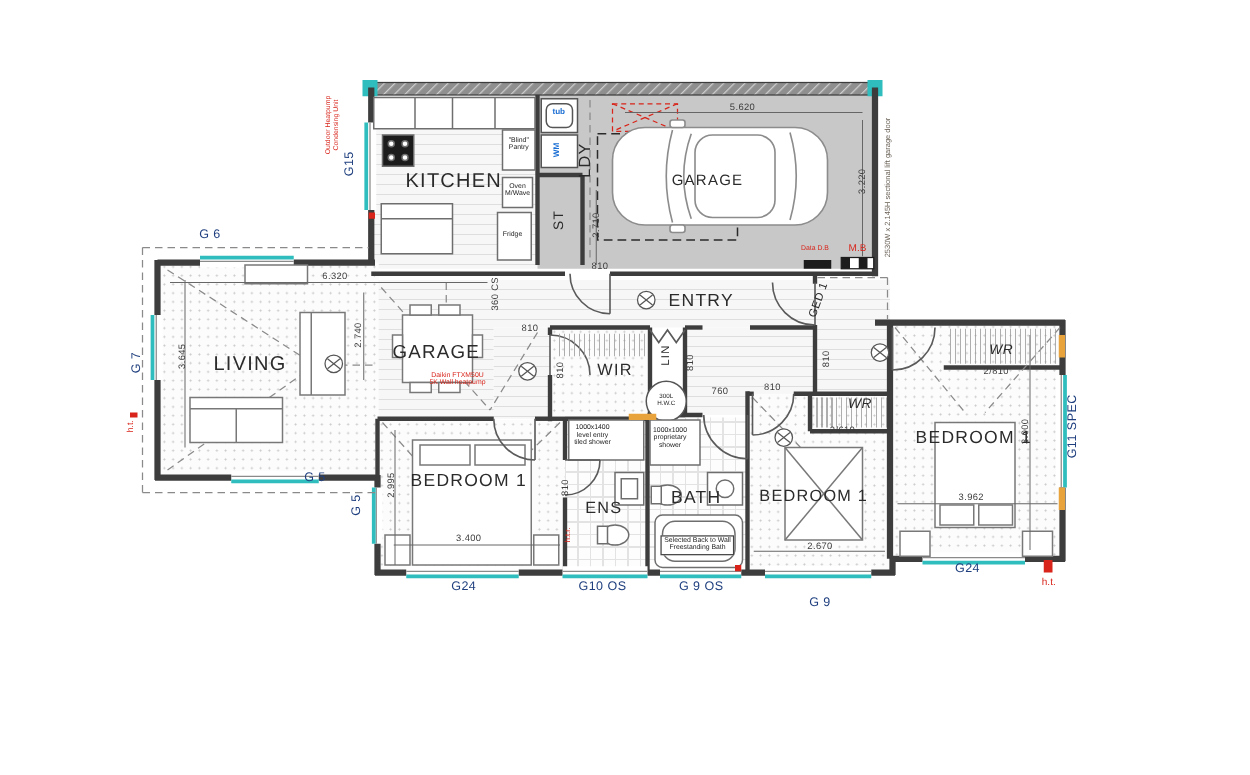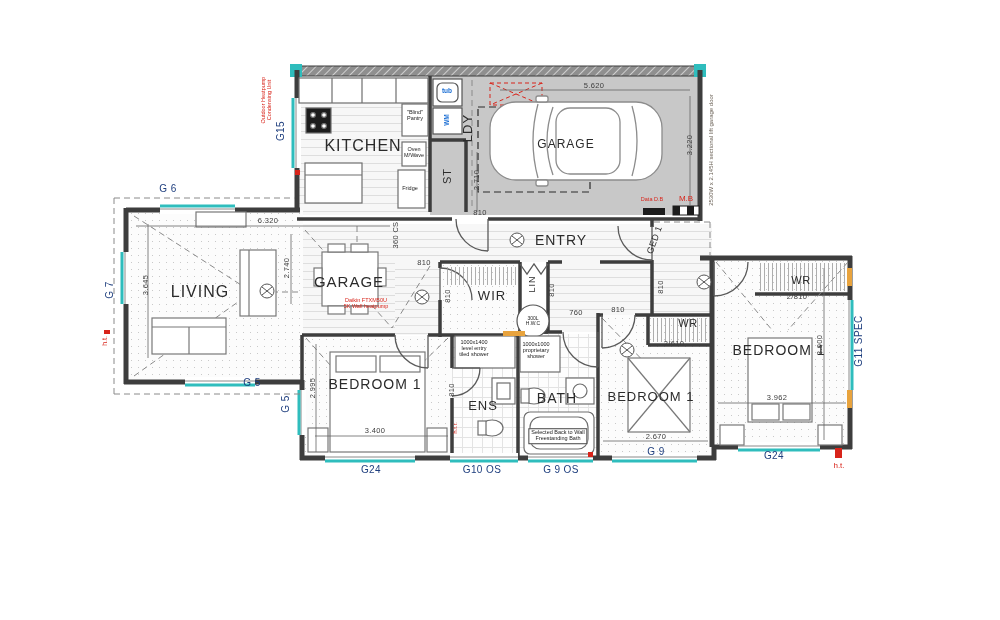--- a/index.html
+++ b/index.html
@@ -10,21 +10,21 @@
   .stipple{background-color:#fcfcfc;background-image:radial-gradient(#c9c9c9 0.7px,transparent 0.9px);background-size:7px 7px;}
   .tiles{background-color:#fdfdfd;background-image:
      repeating-linear-gradient(0deg,#e3e3e3 0 1px,transparent 1px 10px),
      repeating-linear-gradient(90deg,#e3e3e3 0 1px,transparent 1px 10px);}
   .grayfloor{background:#c8c8c8;}
   .rail{background:repeating-linear-gradient(90deg,transparent 0 3px,#9a9a9a 3px 4px);opacity:.8;}
   svg.lines{position:absolute;left:0;top:0;z-index:5;}
   .lbl{position:absolute;z-index:9;transform:translate(-50%,-50%);white-space:nowrap;
        color:#222;letter-spacing:1px;line-height:1.05;text-align:center;}
   .room{font-size:15px;color:#2b2b2b;}
-  .small{font-size:11px;letter-spacing:0.5px;}
+  .small{font-size:11px;letter-spacing:0.5px;font-style:italic;}
   .rot{transform:translate(-50%,-50%) rotate(-90deg);}
   .dim{font-size:7.5px;color:#3c3c3c;letter-spacing:0.3px;}
   .glabel{font-size:10px;color:#1e3e7e;letter-spacing:0.4px;}
   .red{color:#d8241a;font-size:5.5px;letter-spacing:0;}
   .blue{color:#1c6fd4;font-weight:bold;font-size:6.5px;letter-spacing:0;}
   .tiny{font-size:5.5px;letter-spacing:0;color:#222;}
   .notebox{background:#ffffff;border:1px solid #444;padding:1px 2px;font-size:5.5px;
            letter-spacing:0;color:#222;}
   .gd{font-size:6px;color:#6b6257;letter-spacing:0;}
 </style>
@@ -404,21 +404,21 @@
   <div class="lbl dim" style="left:656px;top:437px;">2.670</div>
 
   <div class="lbl glabel rot" style="left:281px;top:131px;">G15</div>
   <div class="lbl glabel" style="left:168px;top:189px;">G 6</div>
   <div class="lbl glabel rot" style="left:110px;top:290px;">G 7</div>
   <div class="lbl glabel" style="left:252px;top:383px;">G 5</div>
   <div class="lbl glabel rot" style="left:286px;top:404px;">G 5</div>
   <div class="lbl glabel" style="left:371px;top:470px;">G24</div>
   <div class="lbl glabel" style="left:482px;top:470px;">G10 OS</div>
   <div class="lbl glabel" style="left:561px;top:470px;">G 9 OS</div>
-  <div class="lbl glabel" style="left:656px;top:452px;text-align:center;">G 9</div>
+  <div class="lbl glabel" style="left:656px;top:483px;text-align:center;">G 9</div>
   <div class="lbl glabel" style="left:774px;top:456px;">G24</div>
   <div class="lbl glabel rot" style="left:859px;top:341px;">G11 SPEC</div>
   <div class="lbl glabel" style="left:655px;top:240px;transform:translate(-50%,-50%) rotate(-70deg);font-size:9px;color:#2b2b2b;">GED 1</div>
 
   <div class="lbl red rot" style="left:267px;top:100px;">
       <div>Outdoor Heatpump</div>
       <div>Condensing Unit</div>
     </div>
   <div class="lbl red" style="left:366px;top:304px;">
       <div>Daikin FTXM50U</div>

